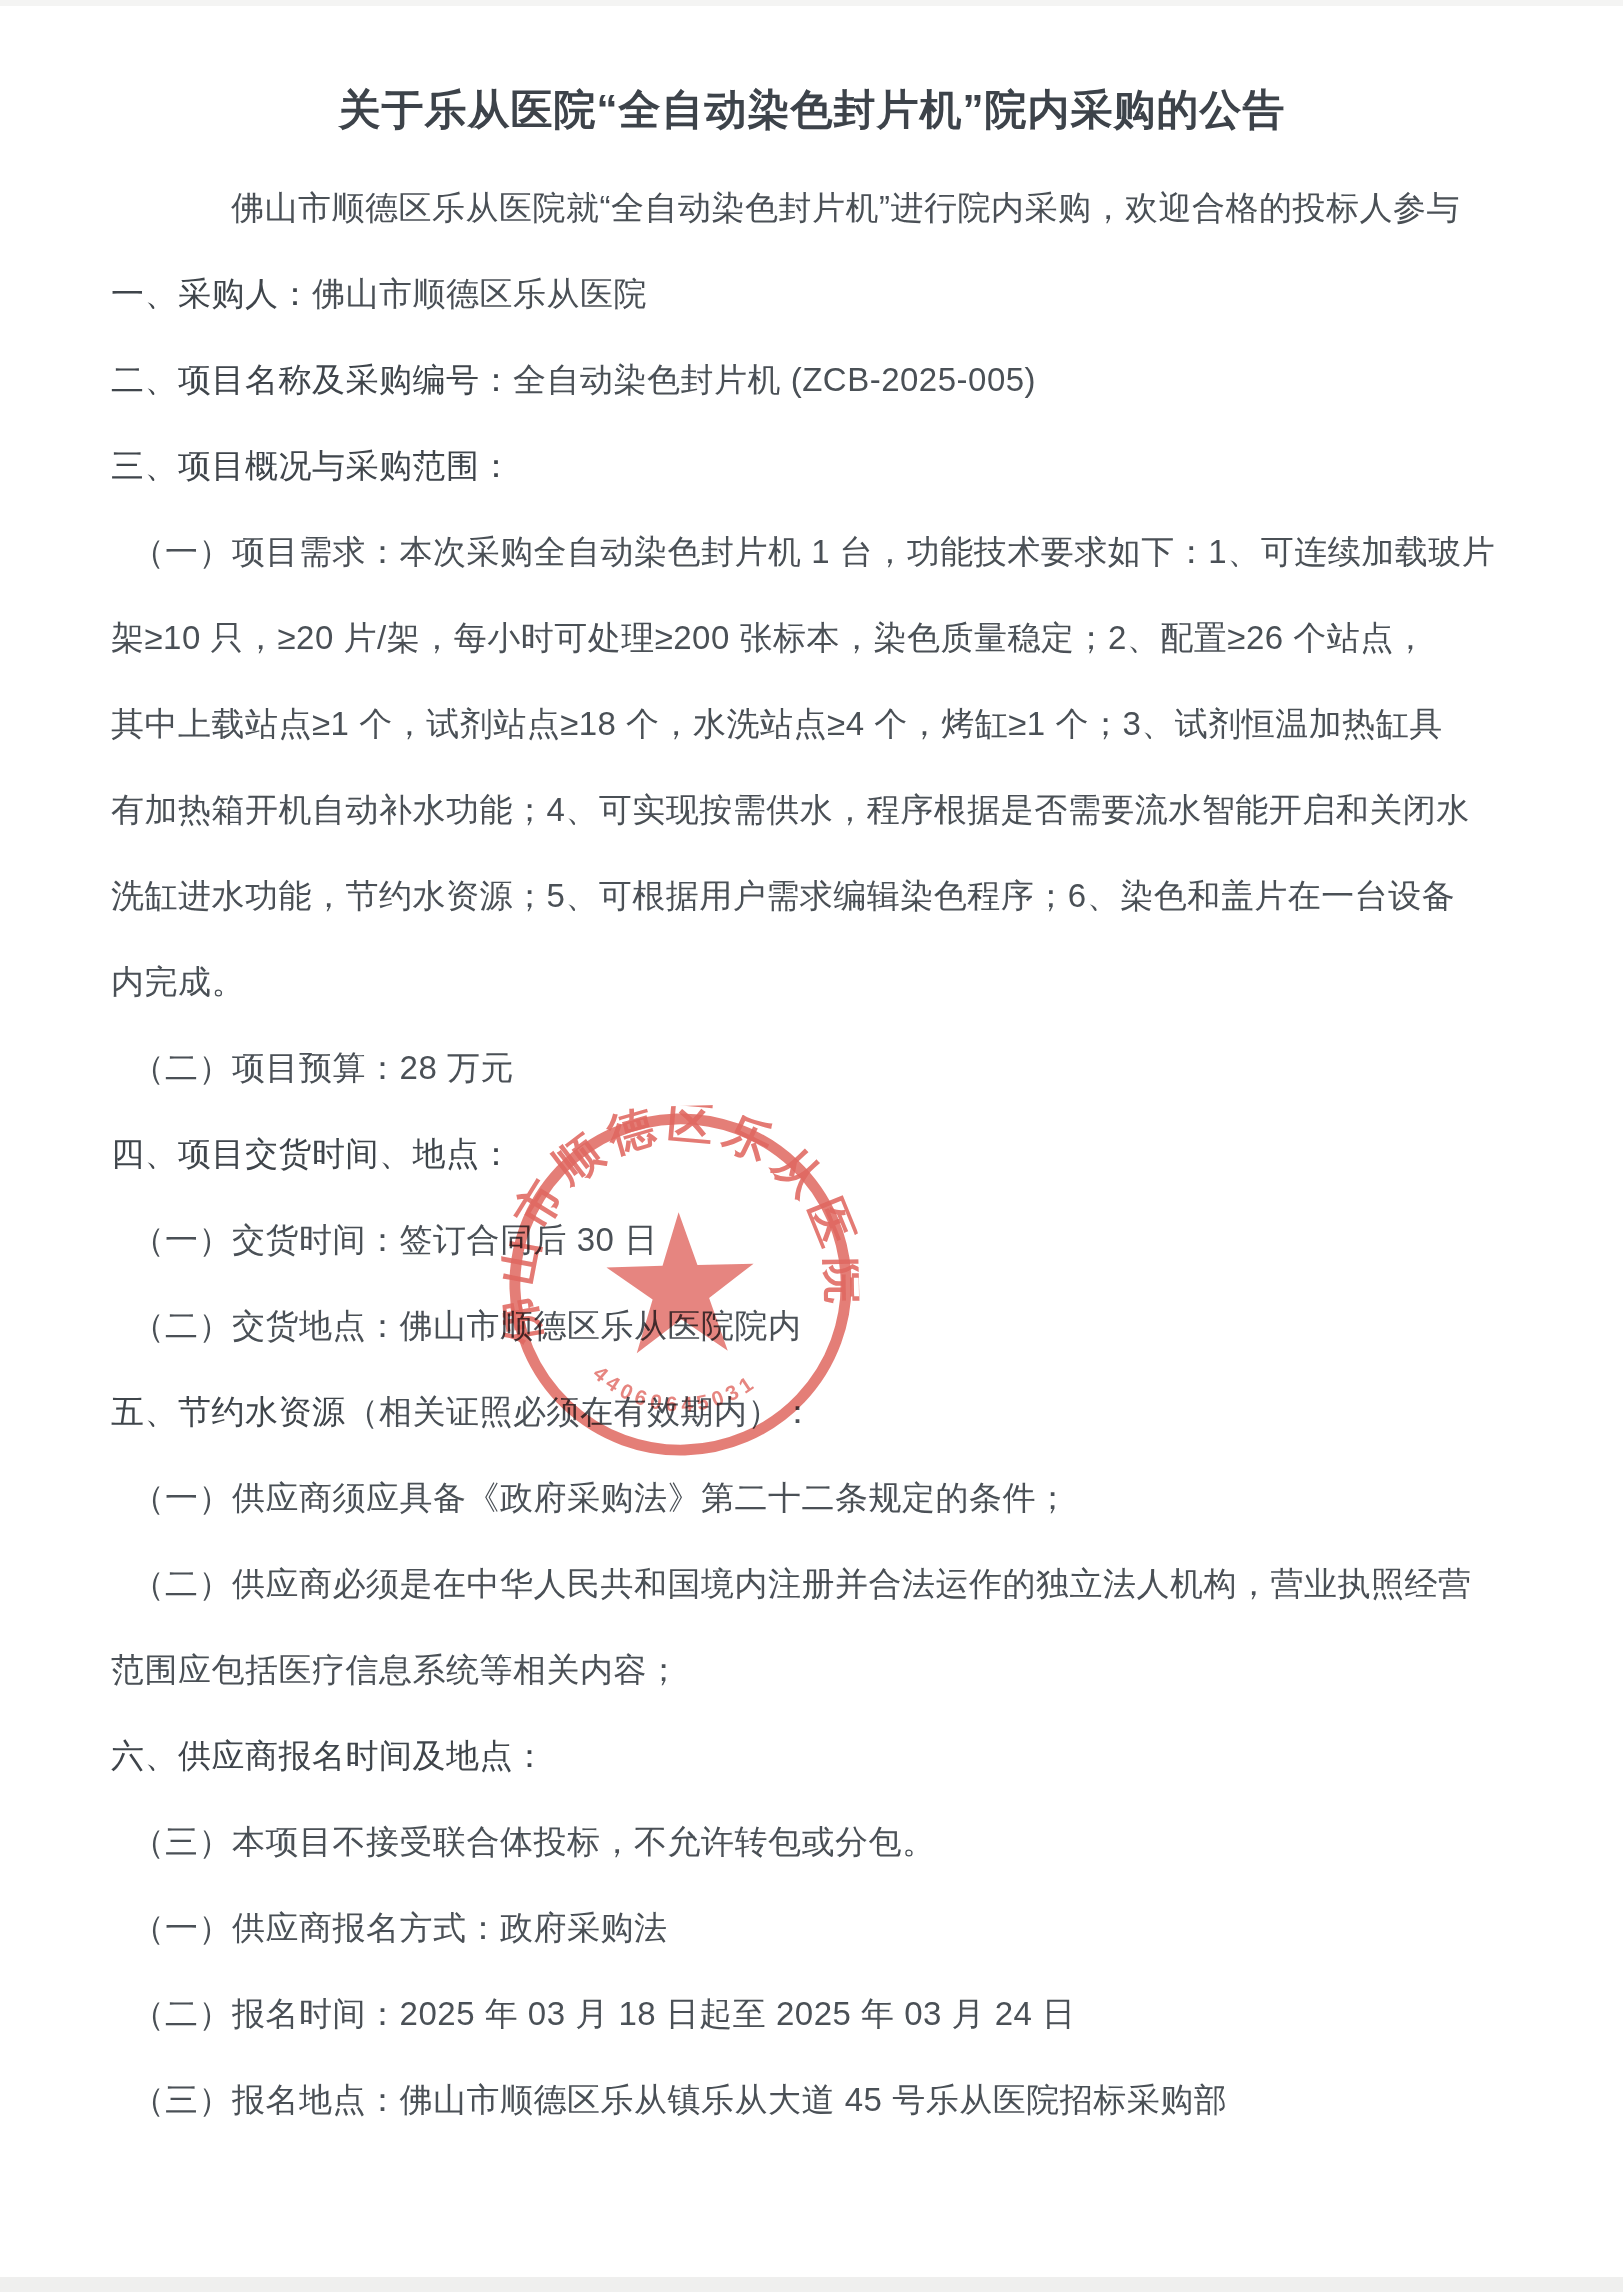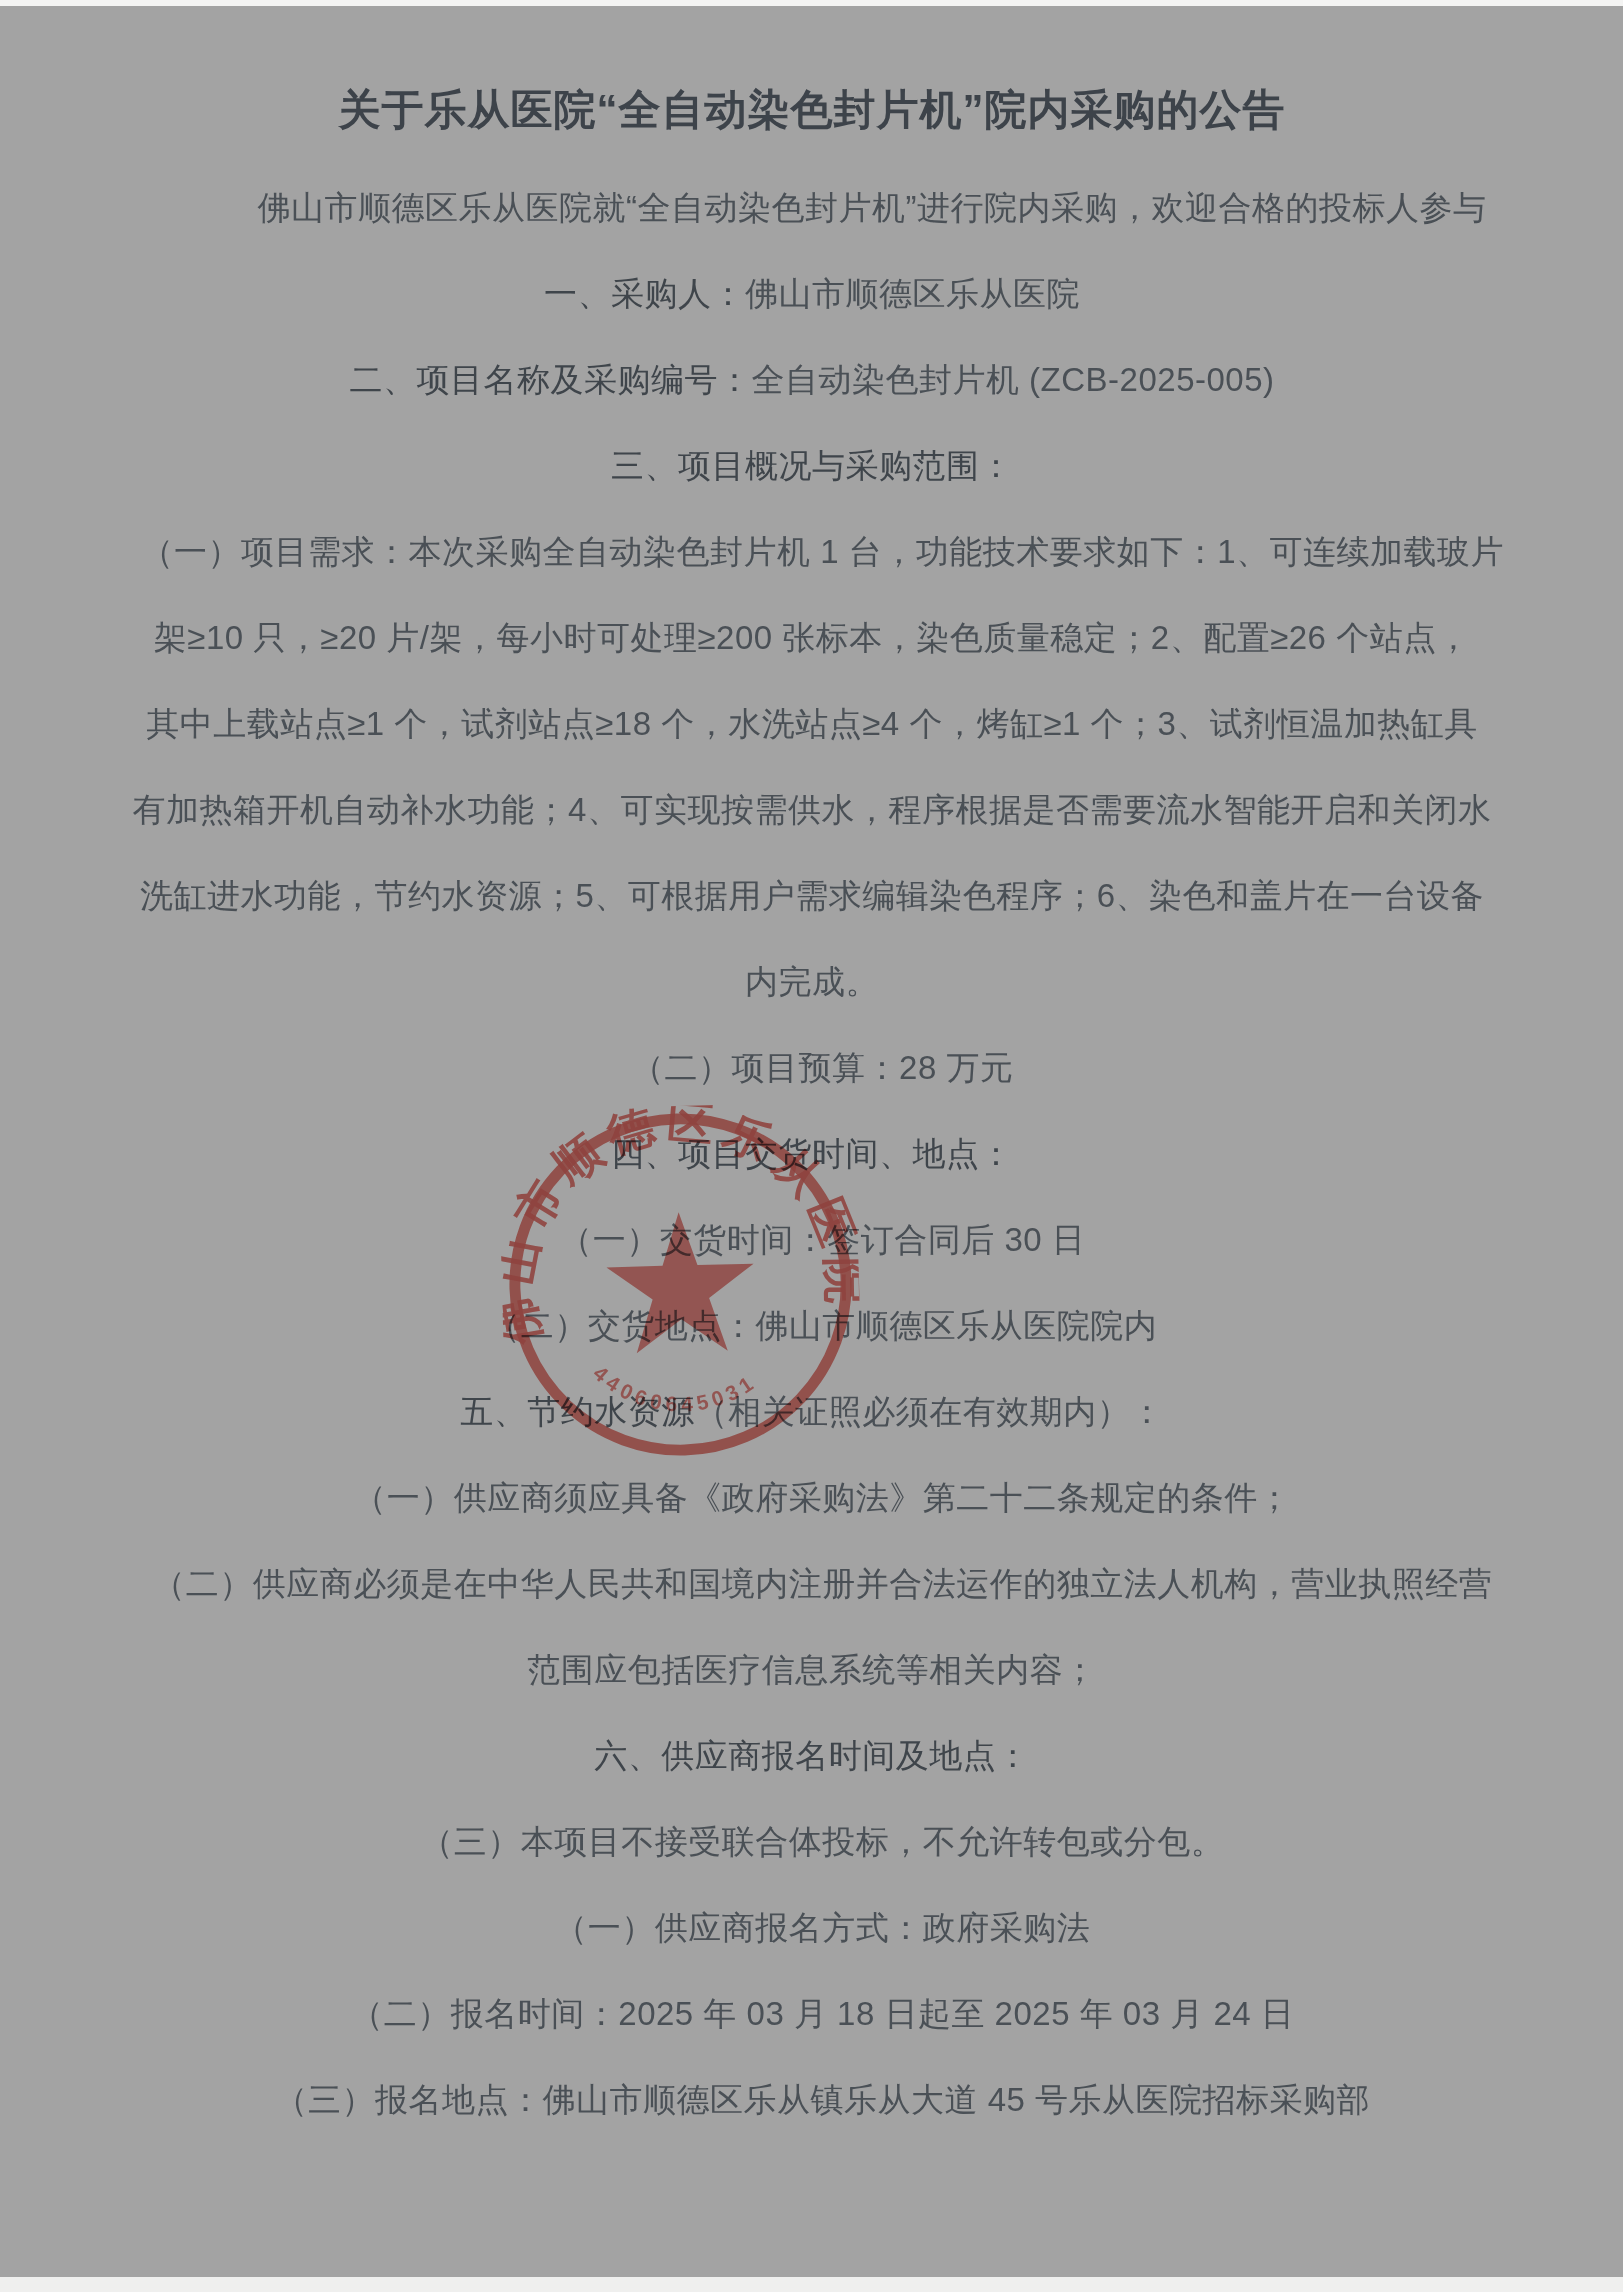--- a/index.html
+++ b/index.html
@@ -2,21 +2,21 @@
 <html><head>
 <meta charset="utf-8">
 <style>
   html,body { margin:0; padding:0; }
   body { background:#e9e9e8; }
   .page {
     position: relative;
     width: 1623px;
     height: 2293px;
     margin: 0 auto;
-    background: #a3a3a3;
+    background: #ffffff;
     overflow: hidden;
     font-family: "Liberation Sans", sans-serif;
   }
   
   .scan-edge-bottom {
     position:absolute; left:0; bottom:0; width:100%; height:15.7px;
     background:#efefee;
   }
   .scan-edge-top {
     position:absolute; left:0; top:0; width:100%; height:5.9px;
@@ -29,21 +29,20 @@
     top: 55px;
   }
   .line {
     height: 86px;
     display: flex;
     align-items: center;
     font-size: 33px;
     color: #4a5056;
     letter-spacing: 0.5px;
     white-space: nowrap;
-    justify-content: center;
   }
   .line.title {
     height: 110px;
     justify-content: center;
     font-size: 42px;
     font-weight: 700;
     color: #3d434a;
     letter-spacing: 1px;
   }
   .line.heading { padding-left: 0; }

